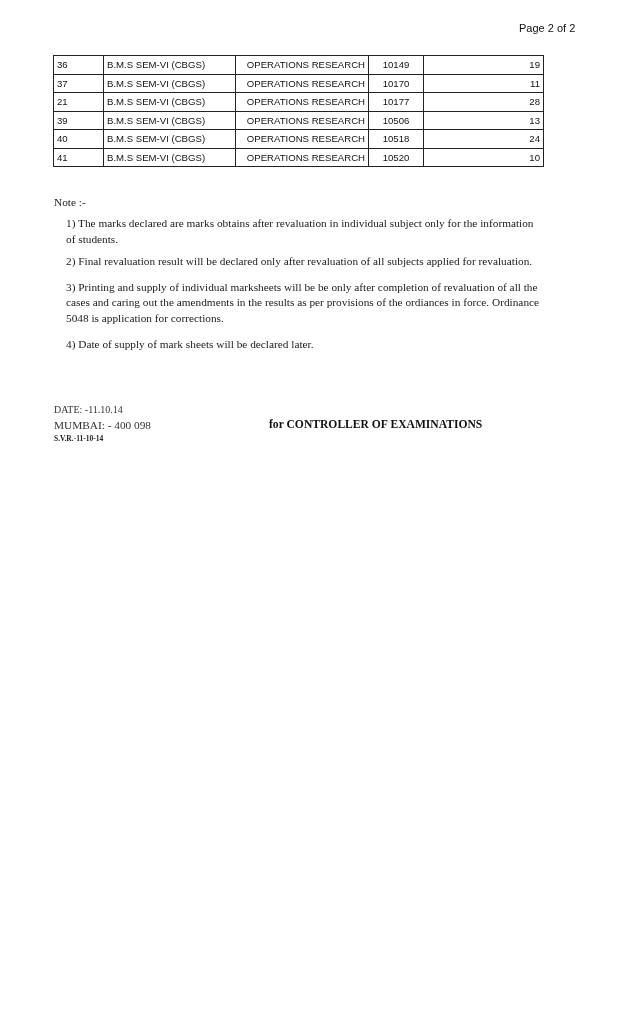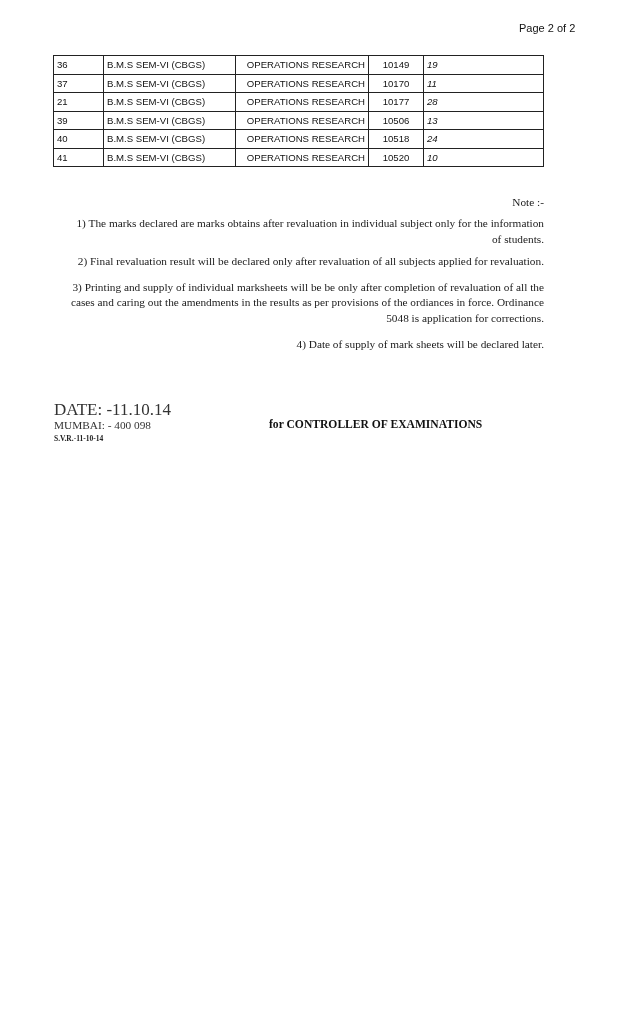--- a/index.html
+++ b/index.html
@@ -35,52 +35,51 @@
       border: 1.2px solid #222;
       height: 17.5px;
       padding: 0 3px;
       line-height: 17px;
       white-space: nowrap;
     }
     .col-sr { width: 43px; text-align: left; }
     .col-class { width: 125px; text-align: left; margin-left: 19px; }
     .col-subject { width: 126px; text-align: right; }
     .col-seat { width: 48px; text-align: center; }
-    .col-marks { width: 113px; text-align: left; font-style: italic; }
+    .col-marks { width: 113px; text-align: right; }
 
     .notes {
       position: absolute;
       top: 195px;
       left: 54px;
       width: 490px;
       font-family: "Liberation Serif", "DejaVu Serif", serif;
       font-size: 11.3px;
       line-height: 15.3px;
       color: #1a1a1a;
-      text-align: right;
     }
     .note-heading {
       margin: 0 0 6px 0;
     }
     .note-item {
       margin: 0 0 7px 12px;
     }
     .note-item.gap-large {
       margin-bottom: 11px;
     }
     .footer {
       position: absolute;
       top: 403px;
       left: 54px;
       width: 520px;
       font-family: "Liberation Serif", "DejaVu Serif", serif;
       color: #1a1a1a;
     }
     .footer-date {
-      font-size: 17px;
+      font-size: 10px;
       line-height: 14px;
       color: #333;
     }
     .footer-row {
       position: relative;
       font-size: 11.3px;
       line-height: 16px;
       height: 16px;
     }
     .footer-city {

